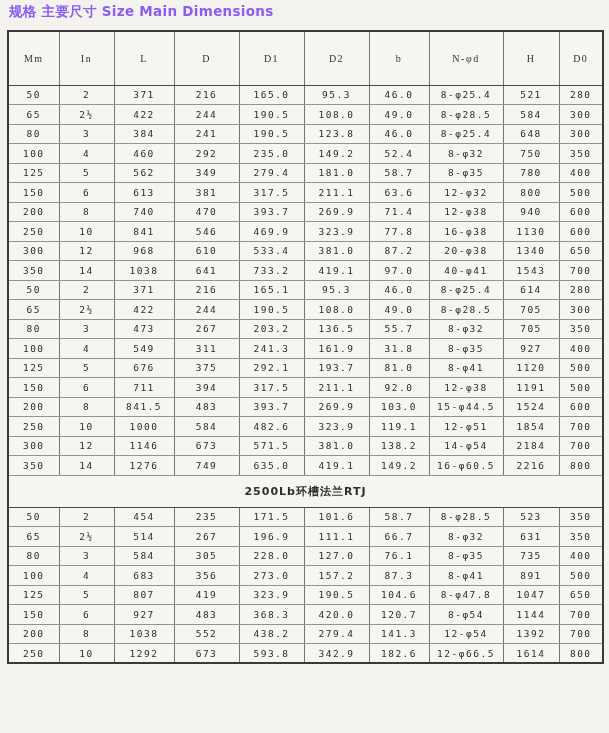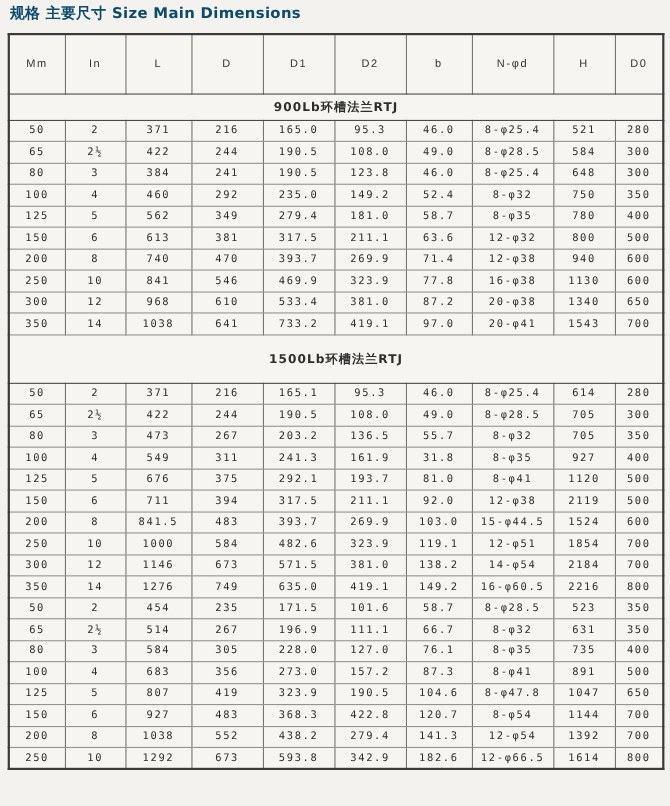--- a/index.html
+++ b/index.html
@@ -14,21 +14,21 @@
     font-family: "DejaVu Sans", "Liberation Sans", sans-serif;
     color: #2b2b2b;
     overflow: hidden;
   }
   .page-title {
     position: absolute;
     left: 9px;
     top: 3px;
     font-size: 13.5px;
     font-weight: bold;
-    color: #0c4a6e;
+    color: #8b5cf6;
     letter-spacing: 0.3px;
     white-space: nowrap;
   }
   table.dim-table {
     position: absolute;
     left: 7px;
     top: 30px;
     width: 595px;
     border-collapse: collapse;
     table-layout: fixed;
@@ -43,21 +43,21 @@
     vertical-align: middle;
     overflow: hidden;
     white-space: nowrap;
   }
   tr.header-row {
     height: 54px;
   }
   tr.header-row th {
     font-size: 10px;
     font-weight: normal;
-    font-family: Liberation Sans, sans-serif;
+    font-family: Liberation Serif, serif;
     letter-spacing: 1.5px;
     color: #333;
     border-bottom: 1.5px solid #4a4a48;
   }
   tr.band td {
     font-size: 11px;
     font-weight: bold;
     letter-spacing: 1px;
     color: #2e2e2c;
     border-top: 1.5px solid #4a4a48;
@@ -104,23 +104,20 @@
       <th>D</th>
       <th>D1</th>
       <th>D2</th>
       <th>b</th>
       <th>N-φd</th>
       <th>H</th>
       <th>D0</th>
     </tr>
   </thead>
   <tbody>
-      <tr class="band band-0">
-        <td colspan="10">900Lb环槽法兰RTJ</td>
-      </tr>
       <tr class="data-row">
         <td>50</td>
         <td>2</td>
         <td>371</td>
         <td>216</td>
         <td>165.0</td>
         <td>95.3</td>
         <td>46.0</td>
         <td>8-φ25.4</td>
         <td>521</td>
@@ -223,26 +220,23 @@
         <td>650</td>
       </tr>
       <tr class="data-row">
         <td>350</td>
         <td>14</td>
         <td>1038</td>
         <td>641</td>
         <td>733.2</td>
         <td>419.1</td>
         <td>97.0</td>
-        <td>20-φ41</td>
+        <td>40-φ41</td>
         <td>1543</td>
         <td>700</td>
-      </tr>
-      <tr class="band band-1">
-        <td colspan="10">1500Lb环槽法兰RTJ</td>
       </tr>
       <tr class="data-row">
         <td>50</td>
         <td>2</td>
         <td>371</td>
         <td>216</td>
         <td>165.1</td>
         <td>95.3</td>
         <td>46.0</td>
         <td>8-φ25.4</td>
@@ -299,21 +293,21 @@
       </tr>
       <tr class="data-row">
         <td>150</td>
         <td>6</td>
         <td>711</td>
         <td>394</td>
         <td>317.5</td>
         <td>211.1</td>
         <td>92.0</td>
         <td>12-φ38</td>
-        <td>2119</td>
+        <td>1191</td>
         <td>500</td>
       </tr>
       <tr class="data-row">
         <td>200</td>
         <td>8</td>
         <td>841.5</td>
         <td>483</td>
         <td>393.7</td>
         <td>269.9</td>
         <td>103.0</td>
@@ -350,20 +344,23 @@
         <td>14</td>
         <td>1276</td>
         <td>749</td>
         <td>635.0</td>
         <td>419.1</td>
         <td>149.2</td>
         <td>16-φ60.5</td>
         <td>2216</td>
         <td>800</td>
       </tr>
+      <tr class="band band-2">
+        <td colspan="10">2500Lb环槽法兰RTJ</td>
+      </tr>
       <tr class="data-row">
         <td>50</td>
         <td>2</td>
         <td>454</td>
         <td>235</td>
         <td>171.5</td>
         <td>101.6</td>
         <td>58.7</td>
         <td>8-φ28.5</td>
         <td>523</td>
@@ -416,21 +413,21 @@
         <td>8-φ47.8</td>
         <td>1047</td>
         <td>650</td>
       </tr>
       <tr class="data-row">
         <td>150</td>
         <td>6</td>
         <td>927</td>
         <td>483</td>
         <td>368.3</td>
-        <td>422.8</td>
+        <td>420.0</td>
         <td>120.7</td>
         <td>8-φ54</td>
         <td>1144</td>
         <td>700</td>
       </tr>
       <tr class="data-row">
         <td>200</td>
         <td>8</td>
         <td>1038</td>
         <td>552</td>

